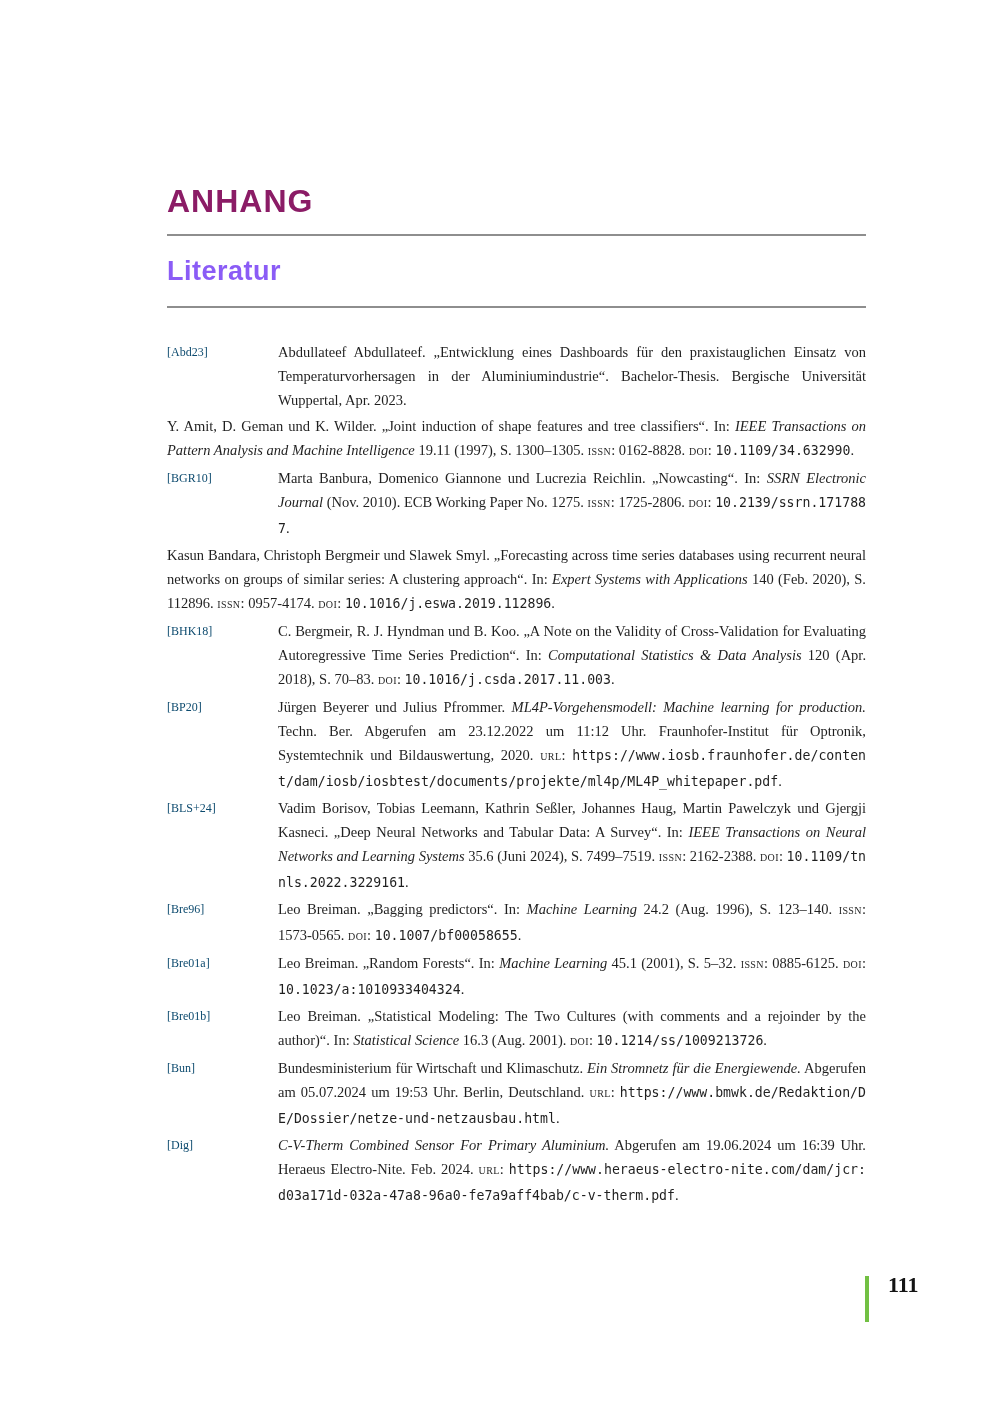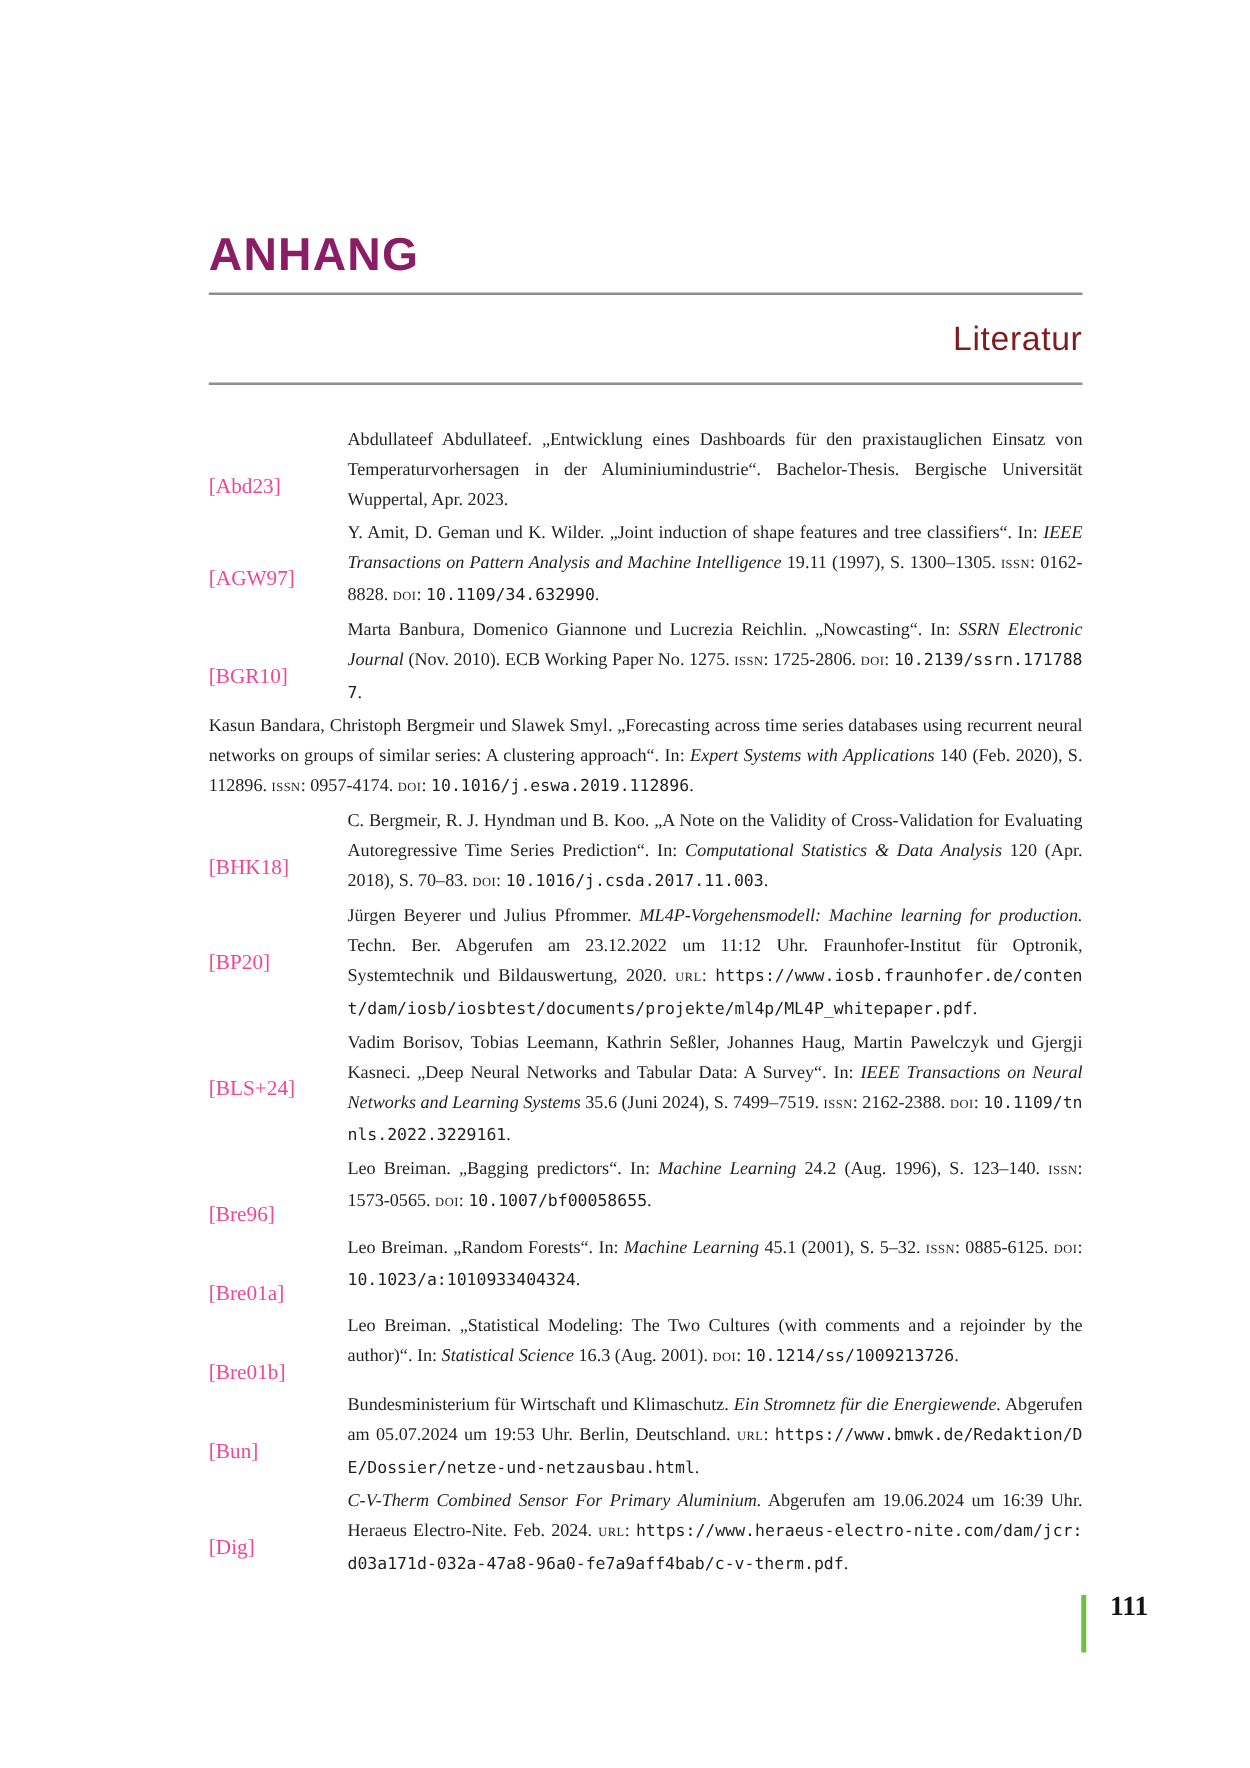--- a/index.html
+++ b/index.html
@@ -11,64 +11,63 @@
     font-family: "Liberation Serif", serif;
     color: #1f1f1f;
     overflow: hidden;
   }
   .appendix-title {
     position: absolute;
     left: 167px;
     top: 185px;
     font-family: "Liberation Sans", sans-serif;
     font-weight: 700;
-    font-size: 37px;
+    font-size: 32px;
     line-height: 1;
     letter-spacing: 1px;
     color: #8b1c66;
   }
   .rule {
     position: absolute;
     left: 167px;
     width: 699px;
     height: 2px;
     background: #8e8e8e;
   }
   .rule-top { top: 234px; }
   .rule-bottom { top: 306px; }
   .chapter-title {
     position: absolute;
     left: 167px;
     top: 258px;
     width: 699px;
-    text-align: right;
+    text-align: left;
     font-family: "Liberation Sans", sans-serif;
-    font-weight: 400;
+    font-weight: 700;
     font-size: 27px;
     line-height: 1;
     letter-spacing: 0.5px;
-    color: #7f1d1d;
+    color: #8b5cf6;
   }
   .references {
     position: absolute;
     left: 167px;
     top: 340px;
     width: 699px;
   }
   .ref-row {
     display: flex;
     margin-bottom: 2px;
   }
   .ref-label {
     flex: none;
     width: 111px;
-    font-size: 17px;
+    font-size: 12px;
     line-height: 24px;
-    color: #ec4899;
-    margin-top: 37px;
+    color: #0c4a6e;
   }
   .ref-body {
     flex: 1;
     font-size: 14.5px;
     line-height: 24px;
     text-align: justify;
     color: #1f1f1f;
   }
   .seg-n { }
   .seg-i { font-style: italic; }
@@ -109,21 +108,20 @@
   <div class="chapter-title">Literatur</div>
 
   <div class="rule rule-bottom"></div>
 
   <div class="references" id="refs">
       <div class="ref-row">
         <div class="ref-label">[Abd23]</div>
         <div class="ref-body"><span class="seg-n">Abdullateef Abdullateef.  „Entwicklung eines Dashboards für den praxistauglichen Einsatz von Temperaturvorhersagen in der Aluminiumindustrie“.  Bachelor-Thesis.  Bergische Universität Wuppertal, Apr. 2023.</span></div>
       </div>
       <div class="ref-row">
-        <div class="ref-label">[AGW97]</div>
         <div class="ref-body"><span class="seg-n">Y. Amit, D. Geman und K. Wilder.  „Joint induction of shape features and tree classifiers“. In: </span><span class="seg-i">IEEE Transactions on Pattern Analysis and Machine Intelligence</span><span class="seg-n"> 19.11 (1997), S. 1300–1305. </span><span class="seg-sc">ISSN</span><span class="seg-n">: 0162-8828. </span><span class="seg-sc">DOI</span><span class="seg-n">: </span><span class="seg-m">10.1109/34.632990</span><span class="seg-n">.</span></div>
       </div>
       <div class="ref-row">
         <div class="ref-label">[BGR10]</div>
         <div class="ref-body"><span class="seg-n">Marta Banbura, Domenico Giannone und Lucrezia Reichlin. „Nowcasting“. In: </span><span class="seg-i">SSRN Electronic Journal</span><span class="seg-n"> (Nov.  2010).  ECB Working Paper No.  1275. </span><span class="seg-sc">ISSN</span><span class="seg-n">: 1725-2806. </span><span class="seg-sc">DOI</span><span class="seg-n">: </span><span class="seg-m">10.2139/ssrn.1717887</span><span class="seg-n">.</span></div>
       </div>
       <div class="ref-row">
         <div class="ref-body"><span class="seg-n">Kasun Bandara, Christoph Bergmeir und Slawek Smyl. „Forecasting across time series databases using recurrent neural networks on groups of similar series: A clustering approach“. In: </span><span class="seg-i">Expert Systems with Applications</span><span class="seg-n"> 140 (Feb. 2020), S. 112896. </span><span class="seg-sc">ISSN</span><span class="seg-n">: 0957-4174. </span><span class="seg-sc">DOI</span><span class="seg-n">: </span><span class="seg-m">10.1016/j.eswa.2019.112896</span><span class="seg-n">.</span></div>
       </div>
       <div class="ref-row">

